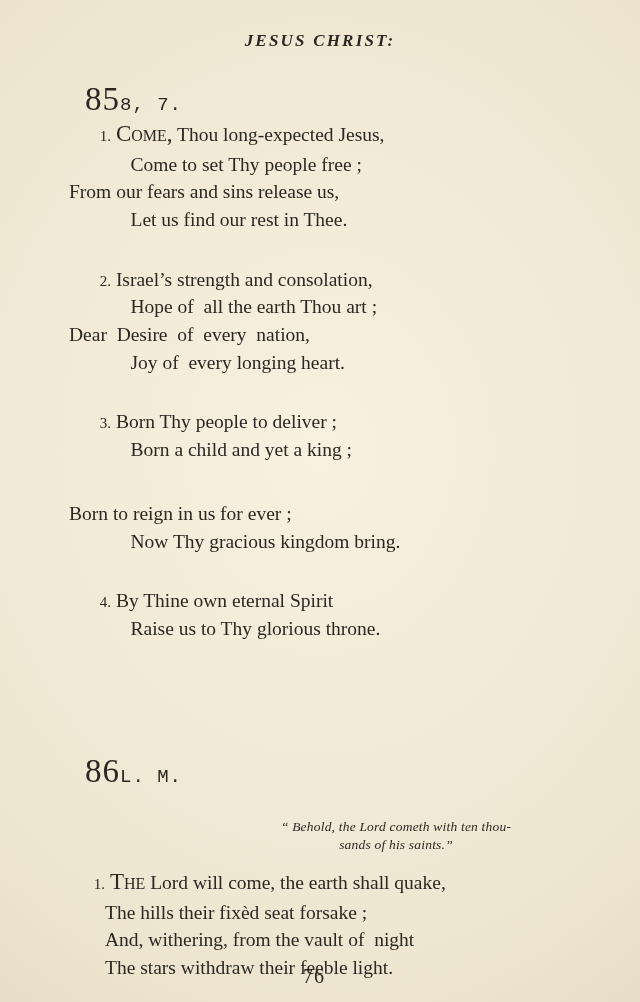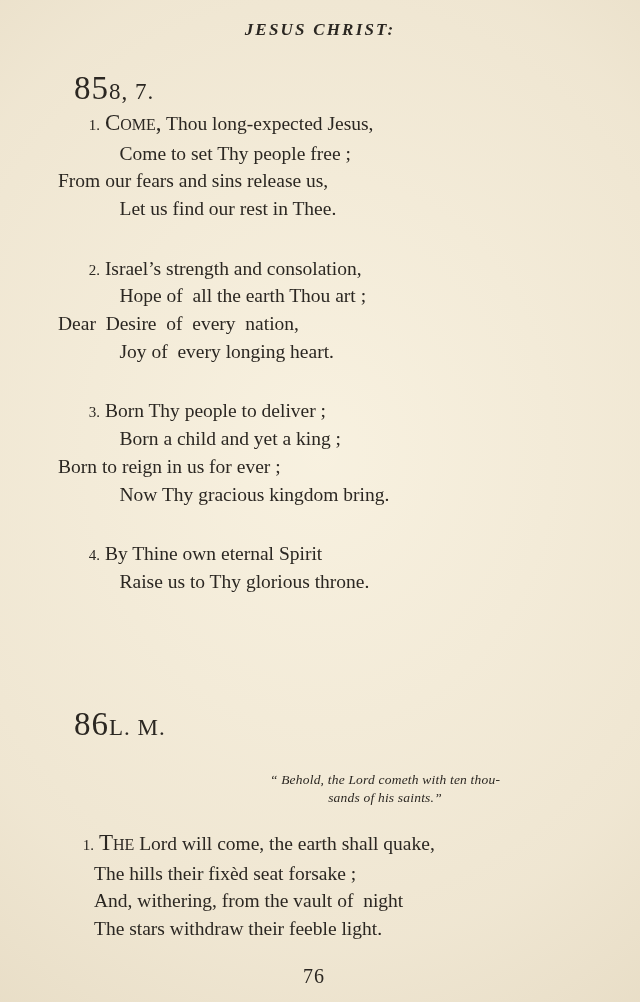--- a/index.html
+++ b/index.html
@@ -19,21 +19,21 @@
   .page-bg {
     position: absolute;
     inset: 0;
     background:
       radial-gradient(ellipse 120% 90% at 50% 45%, rgba(255,250,235,0.55) 0%, rgba(240,230,208,0.15) 55%, rgba(205,188,155,0.45) 100%);
     pointer-events: none;
   }
   .page {
     position: absolute;
     inset: 0;
-    padding: 0;
+    padding: 11px;
   }
   .running-head {
     text-align: center;
     font-family: "Liberation Serif", serif;
     font-style: italic;
     font-weight: bold;
     font-size: 17px;
     letter-spacing: 2.2px;
     margin-top: 20px;
   }
@@ -45,22 +45,22 @@
     align-items: baseline;
     padding: 0 46px 0 74px;
     margin-top: 30px;
   }
   .hymn-number {
     font-family: "Liberation Serif", serif;
     font-size: 33px;
     letter-spacing: 1px;
   }
   .hymn-meter {
-    font-family: Liberation Serif, serif;
-    font-size: 23px;
+    font-family: Liberation Mono, monospace;
+    font-size: 19px;
     letter-spacing: 1px;
   }
   .epigraph {
     font-style: italic;
     font-size: 13.5px;
     text-align: center;
     margin: 22px auto 10px auto;
     width: 420px;
     line-height: 1.35;
     letter-spacing: 0.2px;
@@ -130,21 +130,21 @@
       <div class="stanza" style="padding-left:128px; text-indent:-28px; margin-top:32px;">
         <span class="verse-line" style="text-indent:-28px;"><span class="stanza-num">2.</span> <span>Israel’s strength and consolation,</span></span>
         <span class="verse-line">    Hope of  all the earth Thou art ;</span>
         <span class="verse-line" style="margin-left:-42px;">Dear  Desire  of  every  nation,</span>
         <span class="verse-line">    Joy of  every longing heart.</span>
       </div>
 
       <div class="stanza" style="padding-left:128px; text-indent:-28px; margin-top:32px;">
         <span class="verse-line" style="text-indent:-28px;"><span class="stanza-num">3.</span> <span>Born Thy people to deliver ;</span></span>
         <span class="verse-line">    Born a child and yet a king ;</span>
-        <span class="verse-line" style="margin-left:-42px;">Born to reign in us for ever ;</span>
+        <span class="verse-line" style="margin-left:-42px;margin-top:36px;">Born to reign in us for ever ;</span>
         <span class="verse-line">    Now Thy gracious kingdom bring.</span>
       </div>
 
       <div class="stanza" style="padding-left:128px; text-indent:-28px; margin-top:32px;">
         <span class="verse-line" style="text-indent:-28px;"><span class="stanza-num">4.</span> <span>By Thine own eternal Spirit</span></span>
         <span class="verse-line">    Raise us to Thy glorious throne.</span>
       </div>
 
     </div>
   </div>
@@ -155,21 +155,21 @@
     <div class="hymn-header">
       <span class="hymn-number">86</span>
       <span class="hymn-meter">L. M.</span>
     </div>
 
     <div class="epigraph right" style="white-space:pre-line; margin-top:28px;">“ Behold, the Lord cometh with ten thou-
 sands of his saints.”</div>
 
     <div>
 
-      <div class="stanza" style="padding-left:122px; text-indent:-28px; margin-top:20px;">
+      <div class="stanza" style="padding-left:122px; text-indent:-28px; margin-top:12px;">
         <span class="verse-line" style="text-indent:-28px;"><span class="stanza-num">1.</span> <span class="sc scbig">The</span><span> Lord will come, the earth shall quake,</span></span>
         <span class="verse-line">The hills their fixèd seat forsake ;</span>
         <span class="verse-line">And, withering, from the vault of  night</span>
         <span class="verse-line">The stars withdraw their feeble light.</span>
       </div>
 
     </div>
   </div>
 
   <div class="page-number">76</div>

